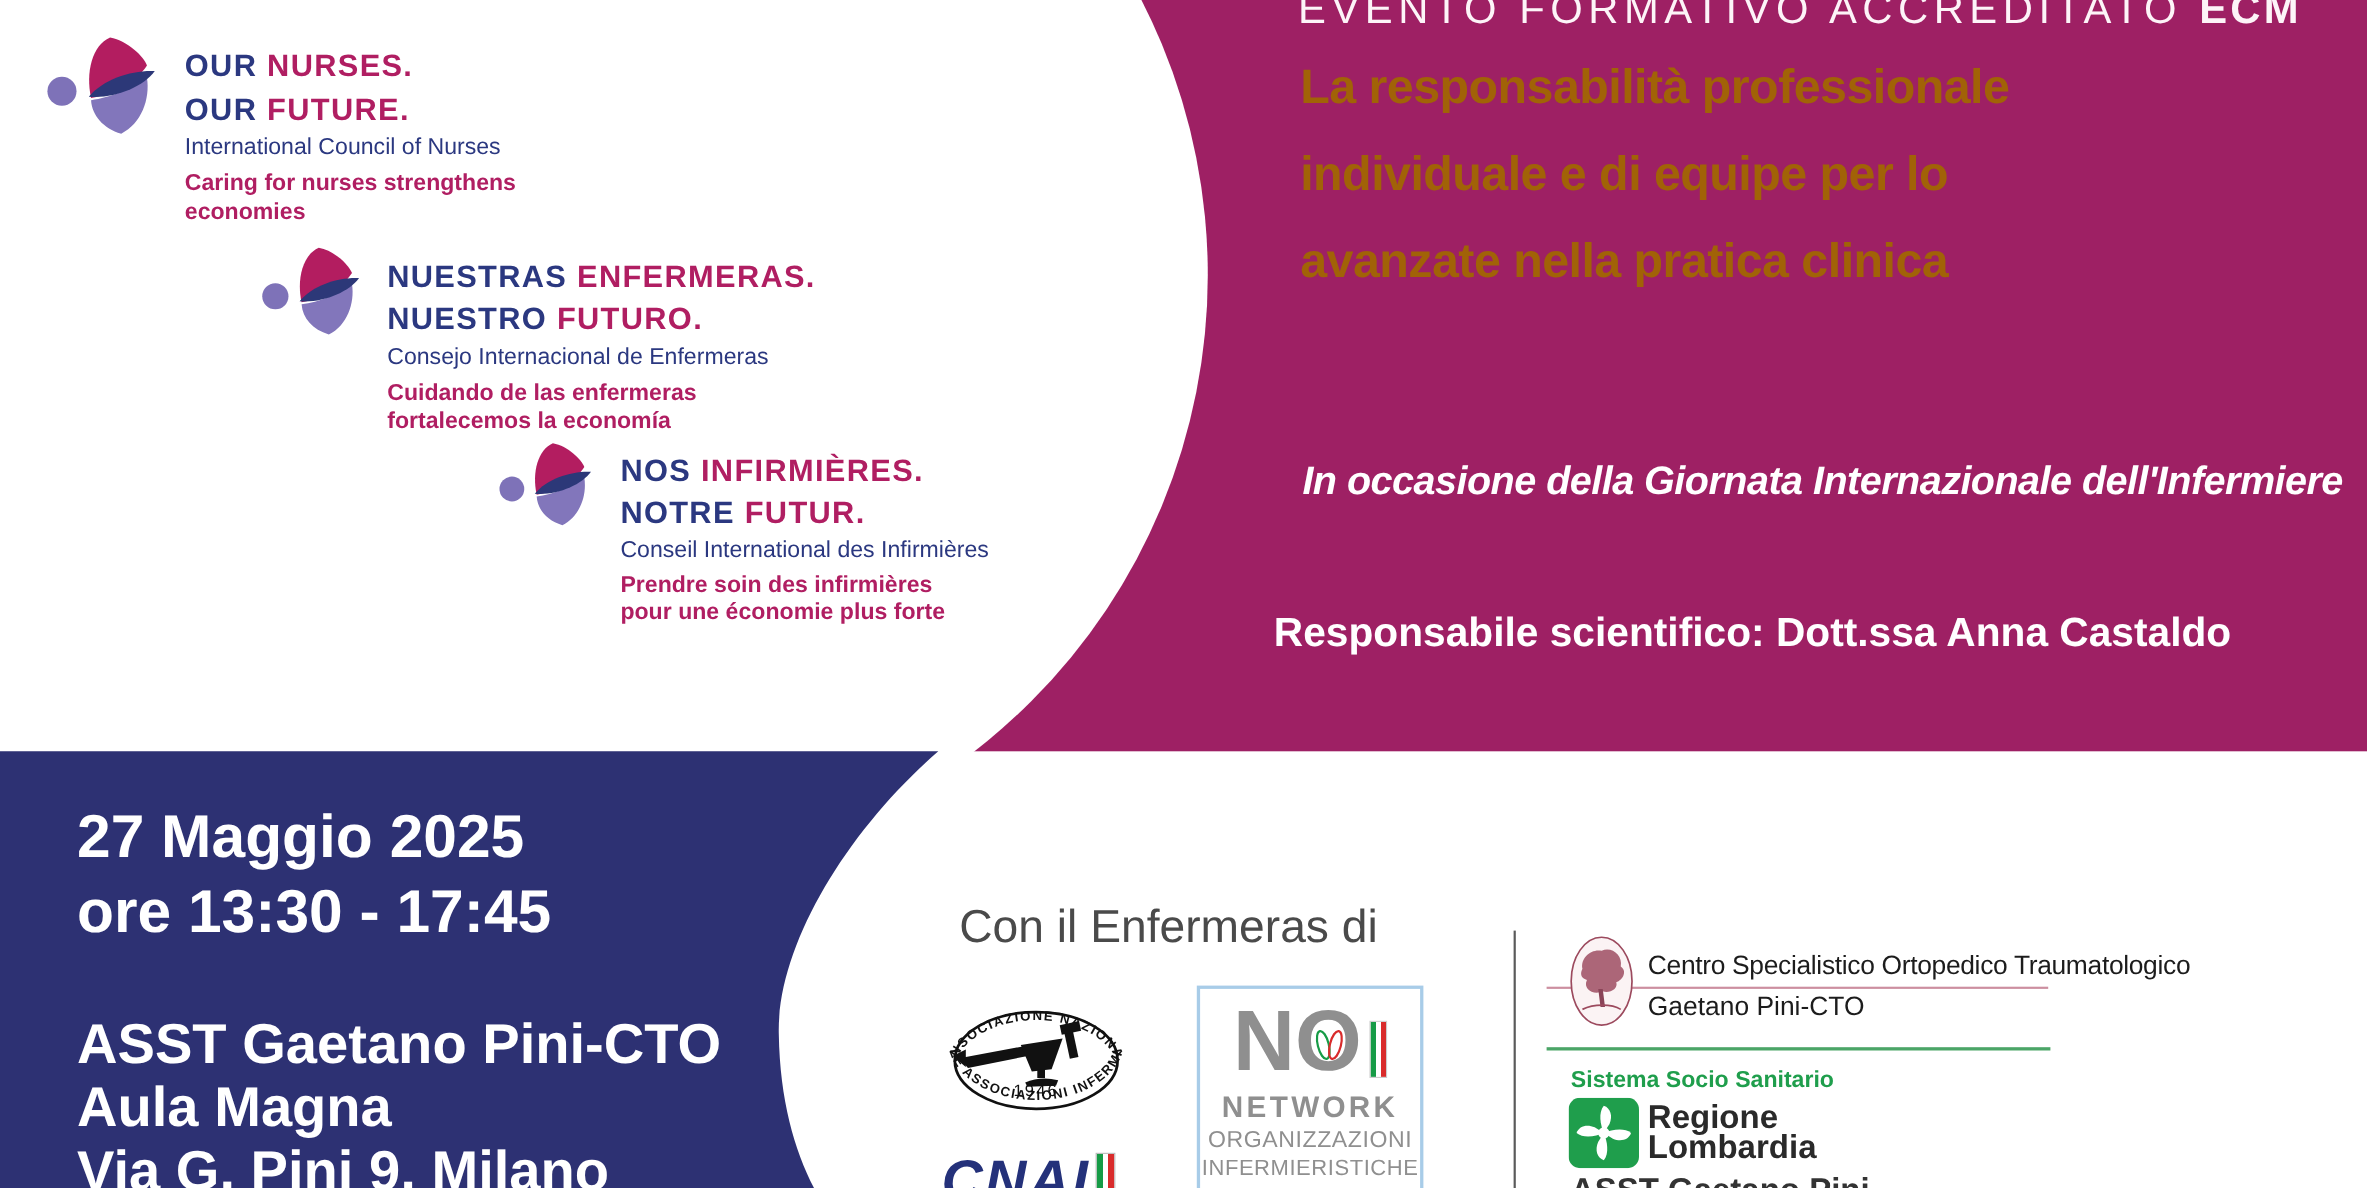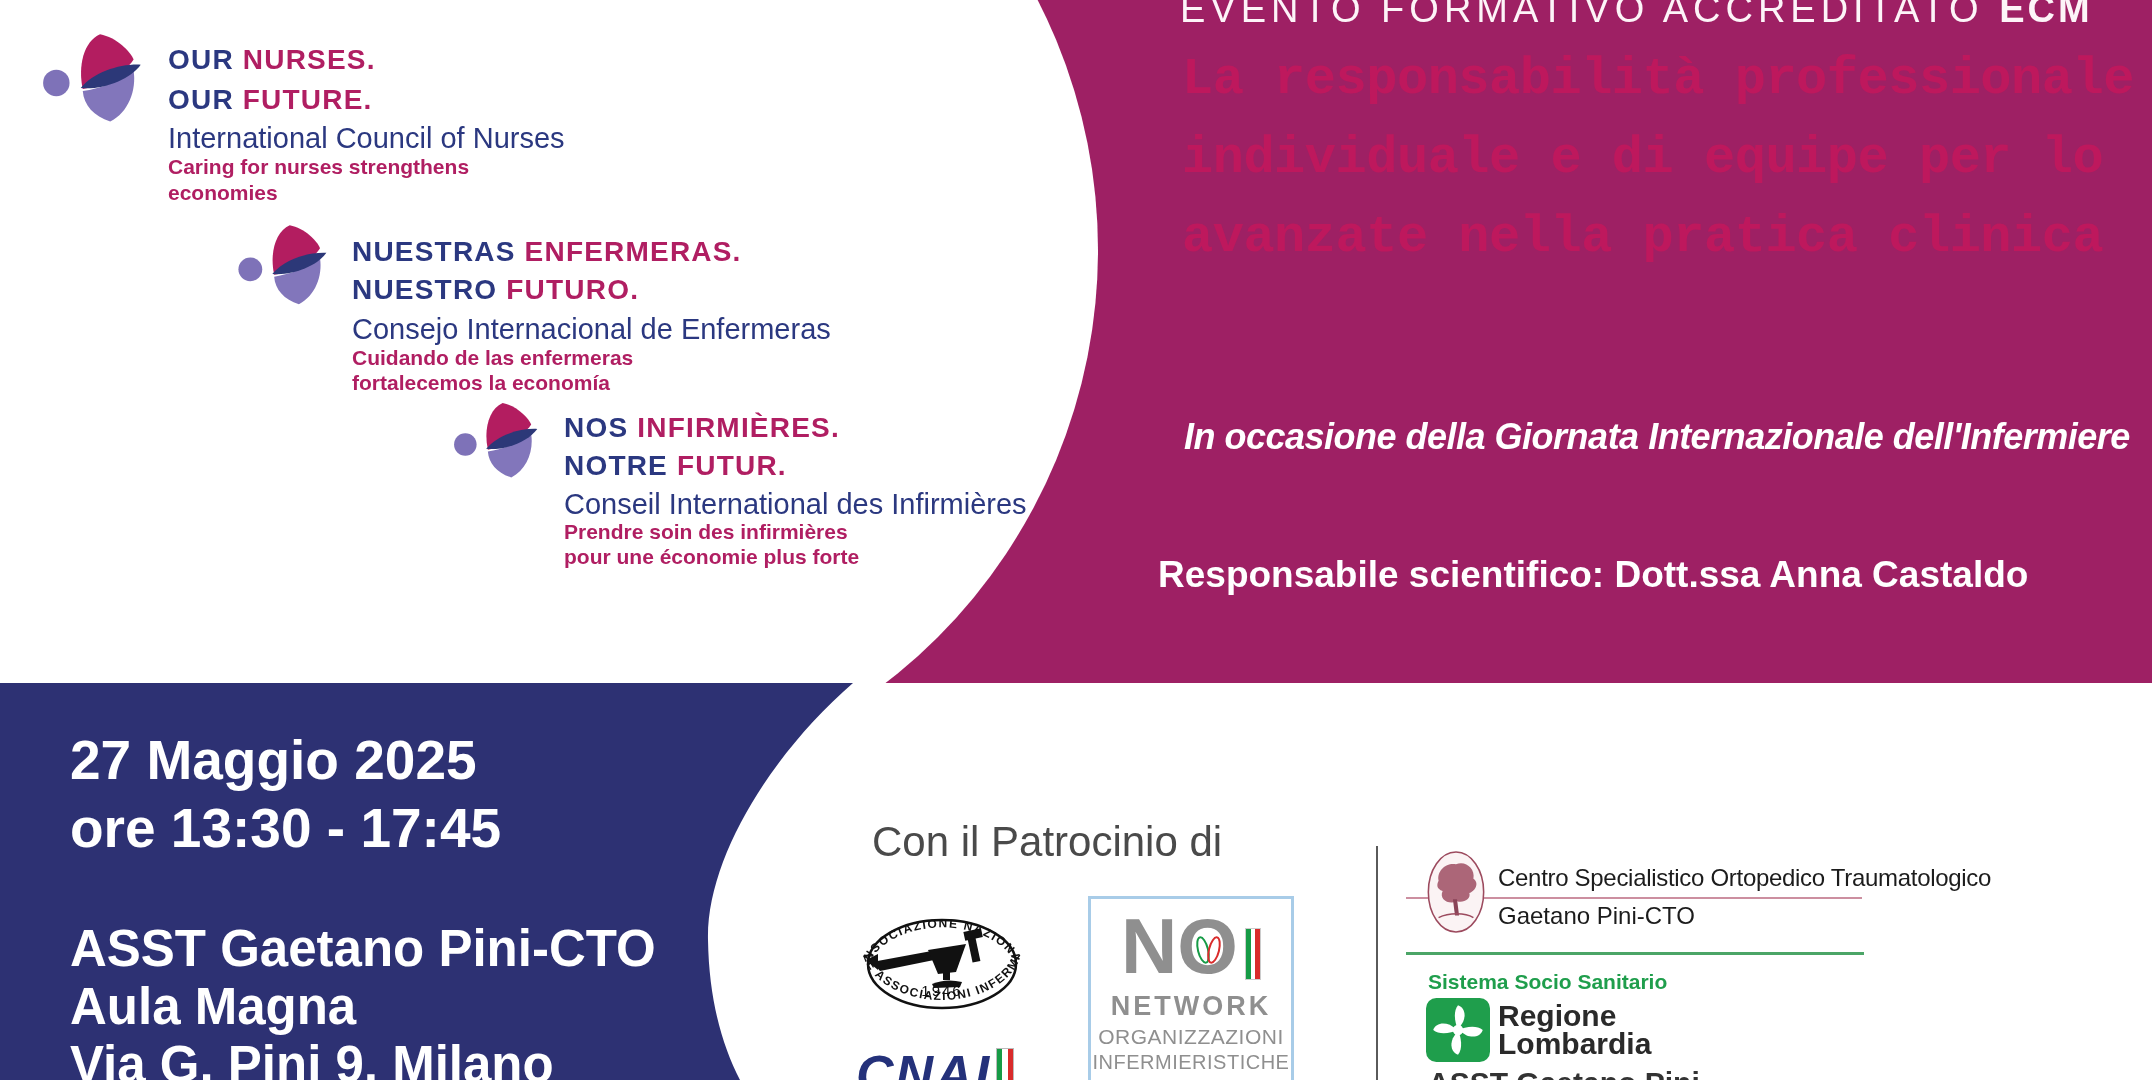--- a/index.html
+++ b/index.html
@@ -10,36 +10,36 @@
 
   
   .bg{position:absolute;left:0;top:0;}
   .shape-magenta{fill:var(--magenta);}
   .shape-white{fill:#ffffff;}
   .shape-navy{fill:var(--navy);}
 
   
   .kicker{left:1180px;top:-12px;font-size:38px;letter-spacing:5px;color:#fdf4f8;font-weight:400;}
   .kicker b{font-weight:800;letter-spacing:3px;}
-  .title{left:1182px;top:40px;color:#be185d;font-weight:700;font-size:52px;letter-spacing:-0.5px;font-family:Liberation Mono, monospace;}
+  .title{left:1182px;top:40px;color:#a16207;font-weight:700;font-size:44px;letter-spacing:-0.5px;}
   .title div{height:79px;line-height:79px;}
   .occasion{left:1184px;top:416px;color:#fff;font-size:36px;font-style:italic;font-weight:600;letter-spacing:-0.5px;}
   .responsible{left:1158px;top:554px;color:#fff;font-size:37px;font-weight:600;}
 
   
   .date-block{left:70px;top:726px;color:#fff;font-weight:700;font-size:55px;}
   .date-block div{line-height:68px;}
   .venue-block{left:70px;top:920px;color:#fff;font-weight:700;font-size:51px;}
   .venue-block div{line-height:58px;}
 
   
   .icn-a{color:var(--icn-navy);}
   .icn-b{color:var(--icn-magenta);}
   .icn-h{font-size:28px;font-weight:800;letter-spacing:1.2px;}
-  .icn-org{font-size:29px;font-weight:500;color:var(--icn-navy);}
+  .icn-org{font-size:21px;font-weight:500;color:var(--icn-navy);}
   .icn-tag{font-size:21px;font-weight:700;color:var(--icn-magenta);text-align:center;}
 
   
   .patro-heading{left:872px;top:818px;font-size:42px;color:var(--gray-text);}
   .cnai-word{left:856px;top:1044px;display:flex;align-items:flex-start;}
   .cnai-word span{font-size:52px;font-weight:800;font-style:italic;color:var(--cnai-navy);letter-spacing:2px;}
   .cnai-flag{width:16px;height:36px;margin-left:5px;margin-top:4px;border:1px solid #bbb;
              background:linear-gradient(to right,var(--flag-green) 0 33%,#fff 33% 67%,var(--flag-red) 67%);}
   .noi-box{left:1088px;top:896px;width:206px;height:200px;border:3px solid var(--noi-border);
            box-sizing:border-box;background:#fff;text-align:center;}
@@ -141,21 +141,21 @@
   <div class="abs date-block">
     <div class="nowrap">27 Maggio 2025</div>
     <div class="nowrap">ore 13:30 - 17:45</div>
   </div>
   <div class="abs venue-block">
     <div class="nowrap">ASST Gaetano Pini-CTO</div>
     <div class="nowrap">Aula Magna</div>
     <div class="nowrap">Via G. Pini 9, Milano</div>
   </div>
 
-  <div class="abs patro-heading nowrap">Con il Patrocinio di</div>
+  <div class="abs patro-heading nowrap">Con il Enfermeras di</div>
 
   <svg class="abs" style="left:842px;top:892px" width="200" height="142" viewBox="0 0 200 142">
     <defs>
       <path id="arcT" d="M 26,74 A 76,50 0 0 1 174,74"></path>
       <path id="arcB" d="M 22,66 A 80,54 0 0 0 178,66"></path>
     </defs>
     <ellipse cx="100" cy="72" rx="74" ry="44" fill="#ffffff" stroke="#111" stroke-width="2.5"></ellipse>
     <text font-size="12" fill="#111" letter-spacing="1.5" font-weight="600">
       <textPath href="#arcT" startOffset="50%" text-anchor="middle">CONSOCIAZIONE NAZIONALE</textPath>
     </text>

